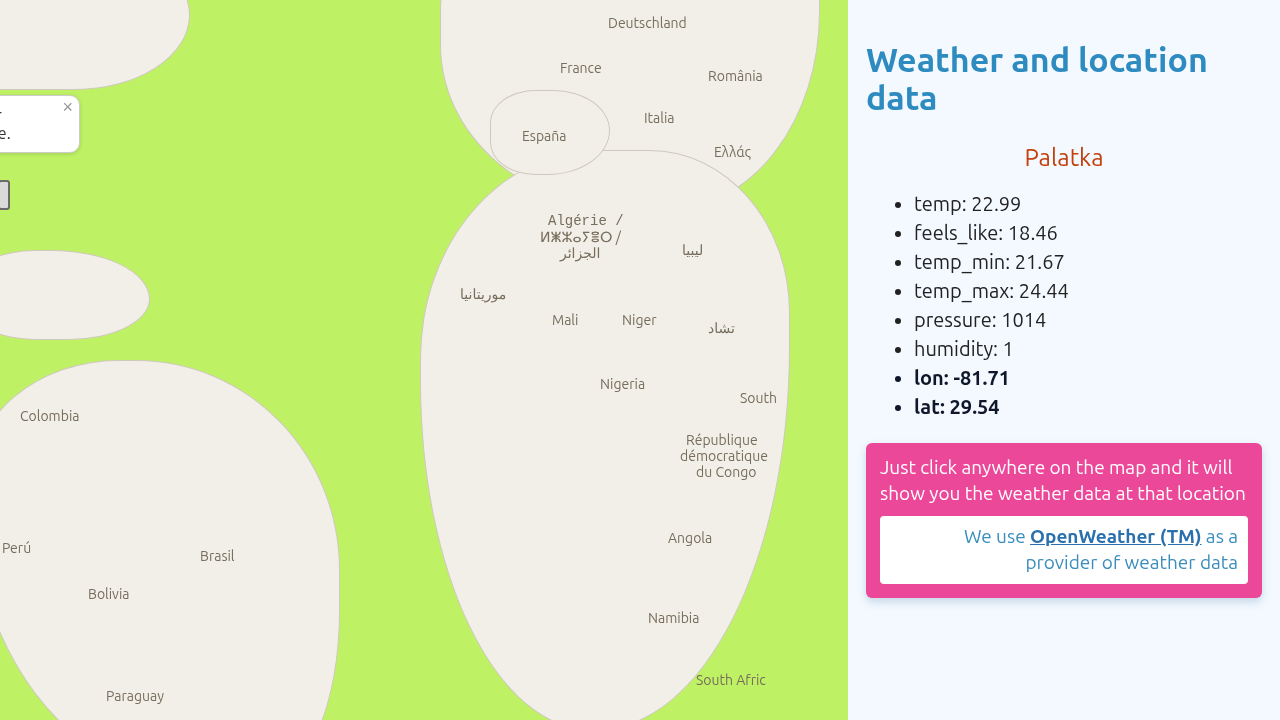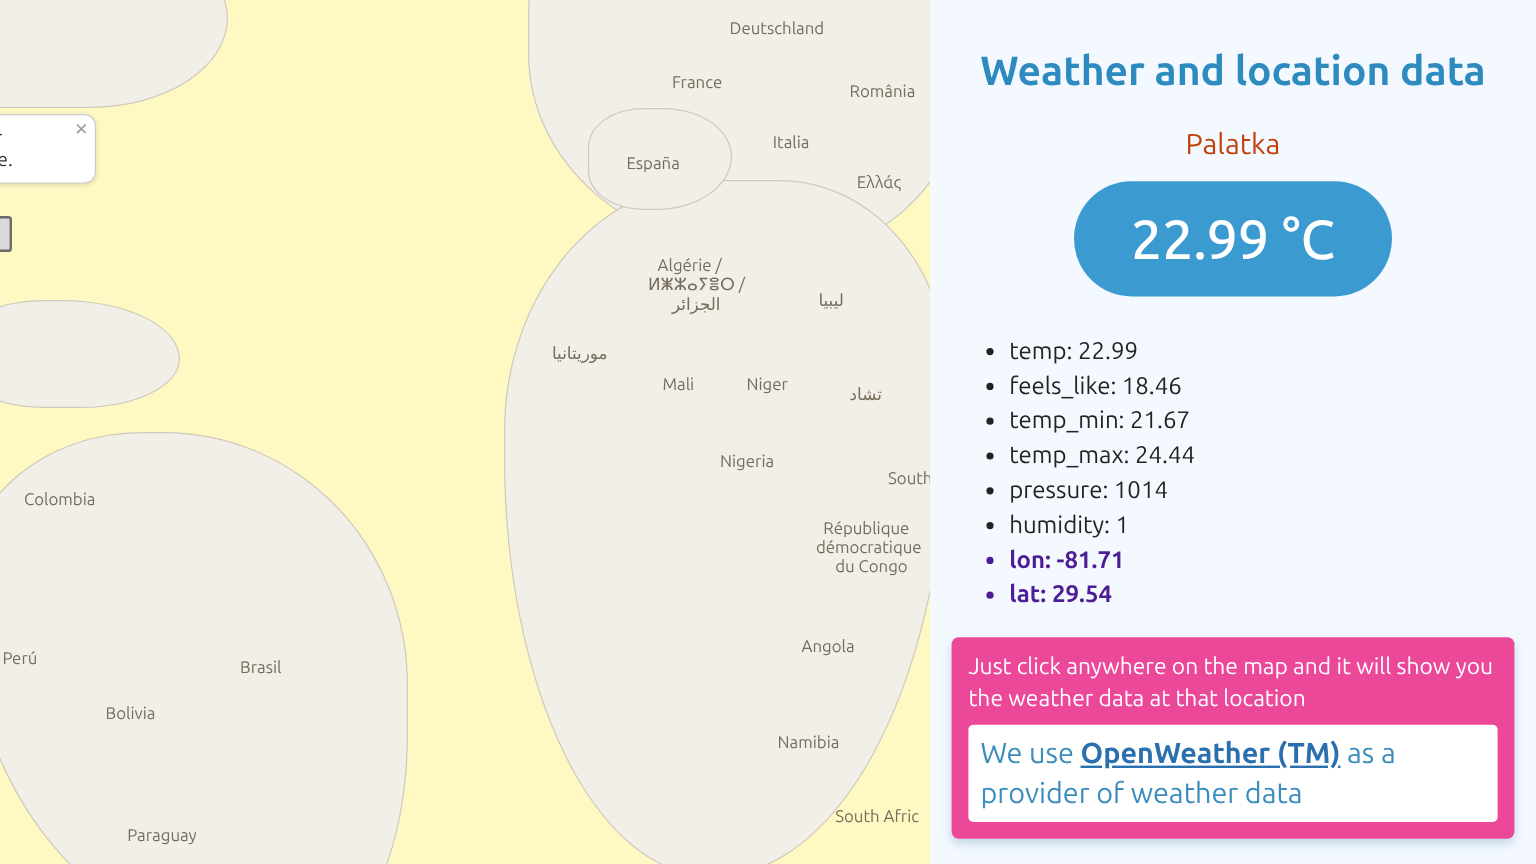--- a/index.html
+++ b/index.html
@@ -7,23 +7,23 @@
     font-family: 'Segoe UI', Ubuntu, Cantarell, sans-serif;
     width: 1280px;
     height: 720px;
     overflow: hidden;
     display: flex;
     background: #fff;
   }
   
   .map-pane {
     position: relative;
-    width: 775px;
+    width: 848px;
     height: 720px;
-    background: #fef9c3;
+    background: #bef264;
     overflow: hidden;
   }
   .landmass {
     position: absolute;
     background: #f2efe9;
     border: 1px solid #cfc9bd;
   }
   .map-label {
     position: absolute;
     font-size: 14px;
@@ -99,38 +99,38 @@
   }
   .weather-list {
     align-self: stretch;
     padding-left: 48px;
     font-size: 20px;
     color: #222;
     line-height: 1.45;
     margin-bottom: 22px;
   }
   .weather-list li { list-style: disc; }
-  .weather-list li.coord { color: #4c1d95; font-weight: 700; }
+  .weather-list li.coord { color: #0f172a; font-weight: 700; }
   .info-box {
     align-self: stretch;
     background: #ec4899;
     border-radius: 6px;
     padding: 12px 14px 14px 14px;
     color: #fff;
     font-size: 19px;
     box-shadow: 0 4px 8px rgba(60,120,160,.25);
   }
   .info-box .instr { margin-bottom: 10px; line-height: 1.35; }
   .provider-box {
     background: #fff;
     color: #3a8dbd;
     border-radius: 4px;
     padding: 8px 10px;
-    text-align: left;
-    font-size: 24px;
+    text-align: right;
+    font-size: 19px;
     line-height: 1.35;
   }
   .provider-box a {
     color: #2a6fae;
     font-weight: 700;
     text-decoration: underline;
   }
 </style>
 </head>
 <body>
@@ -143,21 +143,21 @@
   <div class="landmass" style="left:-40px; top:-60px; width:230px; height:150px; border-radius:10% 60% 60% 20%;"></div>
   <div class="landmass" style="left:-30px; top:250px; width:180px; height:90px; border-radius:40% 60% 50% 40%;"></div>
   <div class="landmass" style="left:-30px; top:360px; width:370px; height:420px; border-radius:40% 55% 20% 60%/30% 50% 40% 70%;"></div>
 
   <span class="map-label" style="left:608px; top:15px;">Deutschland</span>
   <span class="map-label" style="left:560px; top:60px;">France</span>
   <span class="map-label" style="left:708px; top:68px;">România</span>
   <span class="map-label" style="left:644px; top:110px;">Italia</span>
   <span class="map-label" style="left:522px; top:128px;">España</span>
   <span class="map-label" style="left:714px; top:144px;">Ελλάς</span>
-  <span class="map-label" style="left:548px; top:213px;">Algérie /</span>
+  <span class="map-label" style="left:548px; top:213px;font-family:Liberation Mono, monospace;">Algérie /</span>
   <span class="map-label" style="left:540px; top:229px;">ⵍⵥⵣⴰⵢⴻⵔ /</span>
   <span class="map-label" style="left:560px; top:245px;">الجزائر</span>
   <span class="map-label" style="left:682px; top:242px;">ليبيا</span>
   <span class="map-label" style="left:460px; top:286px;">موريتانيا</span>
   <span class="map-label" style="left:552px; top:312px;">Mali</span>
   <span class="map-label" style="left:622px; top:312px;">Niger</span>
   <span class="map-label" style="left:708px; top:320px;">تشاد</span>
   <span class="map-label" style="left:600px; top:376px;">Nigeria</span>
   <span class="map-label" style="left:740px; top:390px;">South</span>
   <span class="map-label" style="left:686px; top:432px;">République</span>
@@ -176,21 +176,20 @@
     <button class="close">×</button>
     <div>marker</div>
     <div>mizable.</div>
   </div>
   <div class="marker"></div>
 </div>
 
 <div class="info-pane">
   <h1 class="title">Weather and location data</h1>
   <div class="city">Palatka</div>
-  <div class="temp-badge">22.99 °C</div>
 
   <ul class="weather-list">
     <li>temp: 22.99</li>
     <li>feels_like: 18.46</li>
     <li>temp_min: 21.67</li>
     <li>temp_max: 24.44</li>
     <li>pressure: 1014</li>
     <li>humidity: 1</li>
     <li class="coord">lon: -81.71</li>
     <li class="coord">lat: 29.54</li>

